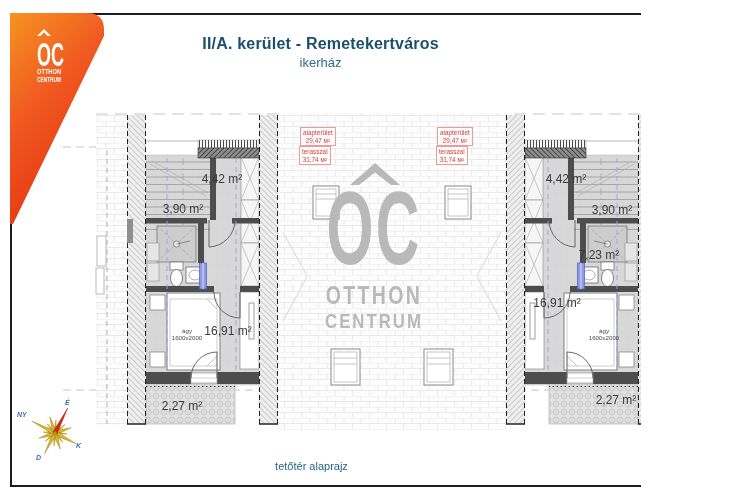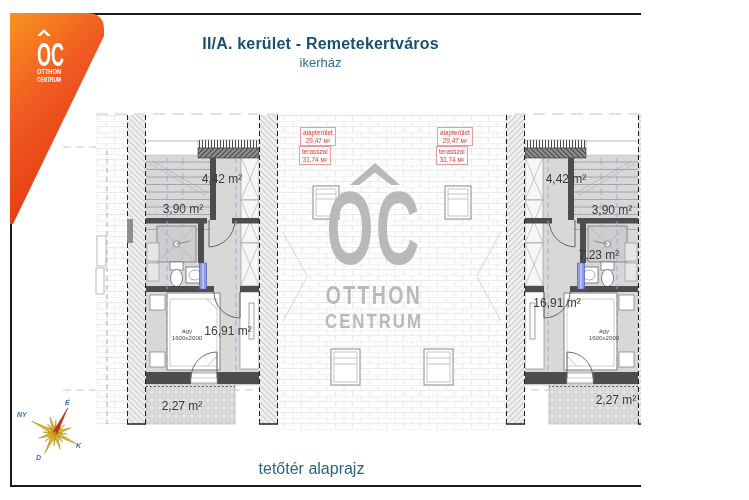--- a/index.html
+++ b/index.html
@@ -3,21 +3,21 @@
 <meta charset="utf-8">
 <style>
   html,body{margin:0;padding:0;background:#fff;}
   .page{position:relative;width:641px;height:500px;background:#fff;overflow:hidden;
         font-family:"Liberation Sans",sans-serif;}
   .abs{position:absolute;}
   .frame{left:10px;top:13px;width:723px;height:470px;border:2px solid #1c1c1c;}
   .title{left:0;right:0;top:35px;text-align:center;font-weight:bold;font-size:16px;
          color:#1a506e;letter-spacing:.2px;}
   .subtitle{left:0;right:0;top:55px;text-align:center;font-size:13px;color:#2f6e8d;}
-  .footer-caption{left:0;right:18px;top:460px;text-align:center;font-size:16px;color:#2b6484;}
+  .footer-caption{left:0;right:18px;top:460px;text-align:center;font-size:11px;color:#2b6484;}
   .red-box{position:absolute;border:1px solid #e89c9c;color:#d93c3c;font-size:6.4px;
            line-height:7.6px;text-align:center;padding:1px 2px;white-space:nowrap;
            background:rgba(255,255,255,.55);}
   .rlabel{position:absolute;transform:translate(-50%,-50%);font-size:12px;color:#3a3a3a;
           white-space:nowrap;}
   .bed-label{position:absolute;transform:translate(-50%,-50%);font-size:6.2px;line-height:7px;
           color:#4a4a4a;text-align:center;white-space:nowrap;}
   .wm{position:absolute;color:#b9b9b9;font-weight:bold;line-height:1;white-space:nowrap;
       transform-origin:center top;}
   .wm-oc{left:374px;top:176px;font-size:104px;letter-spacing:4px;

